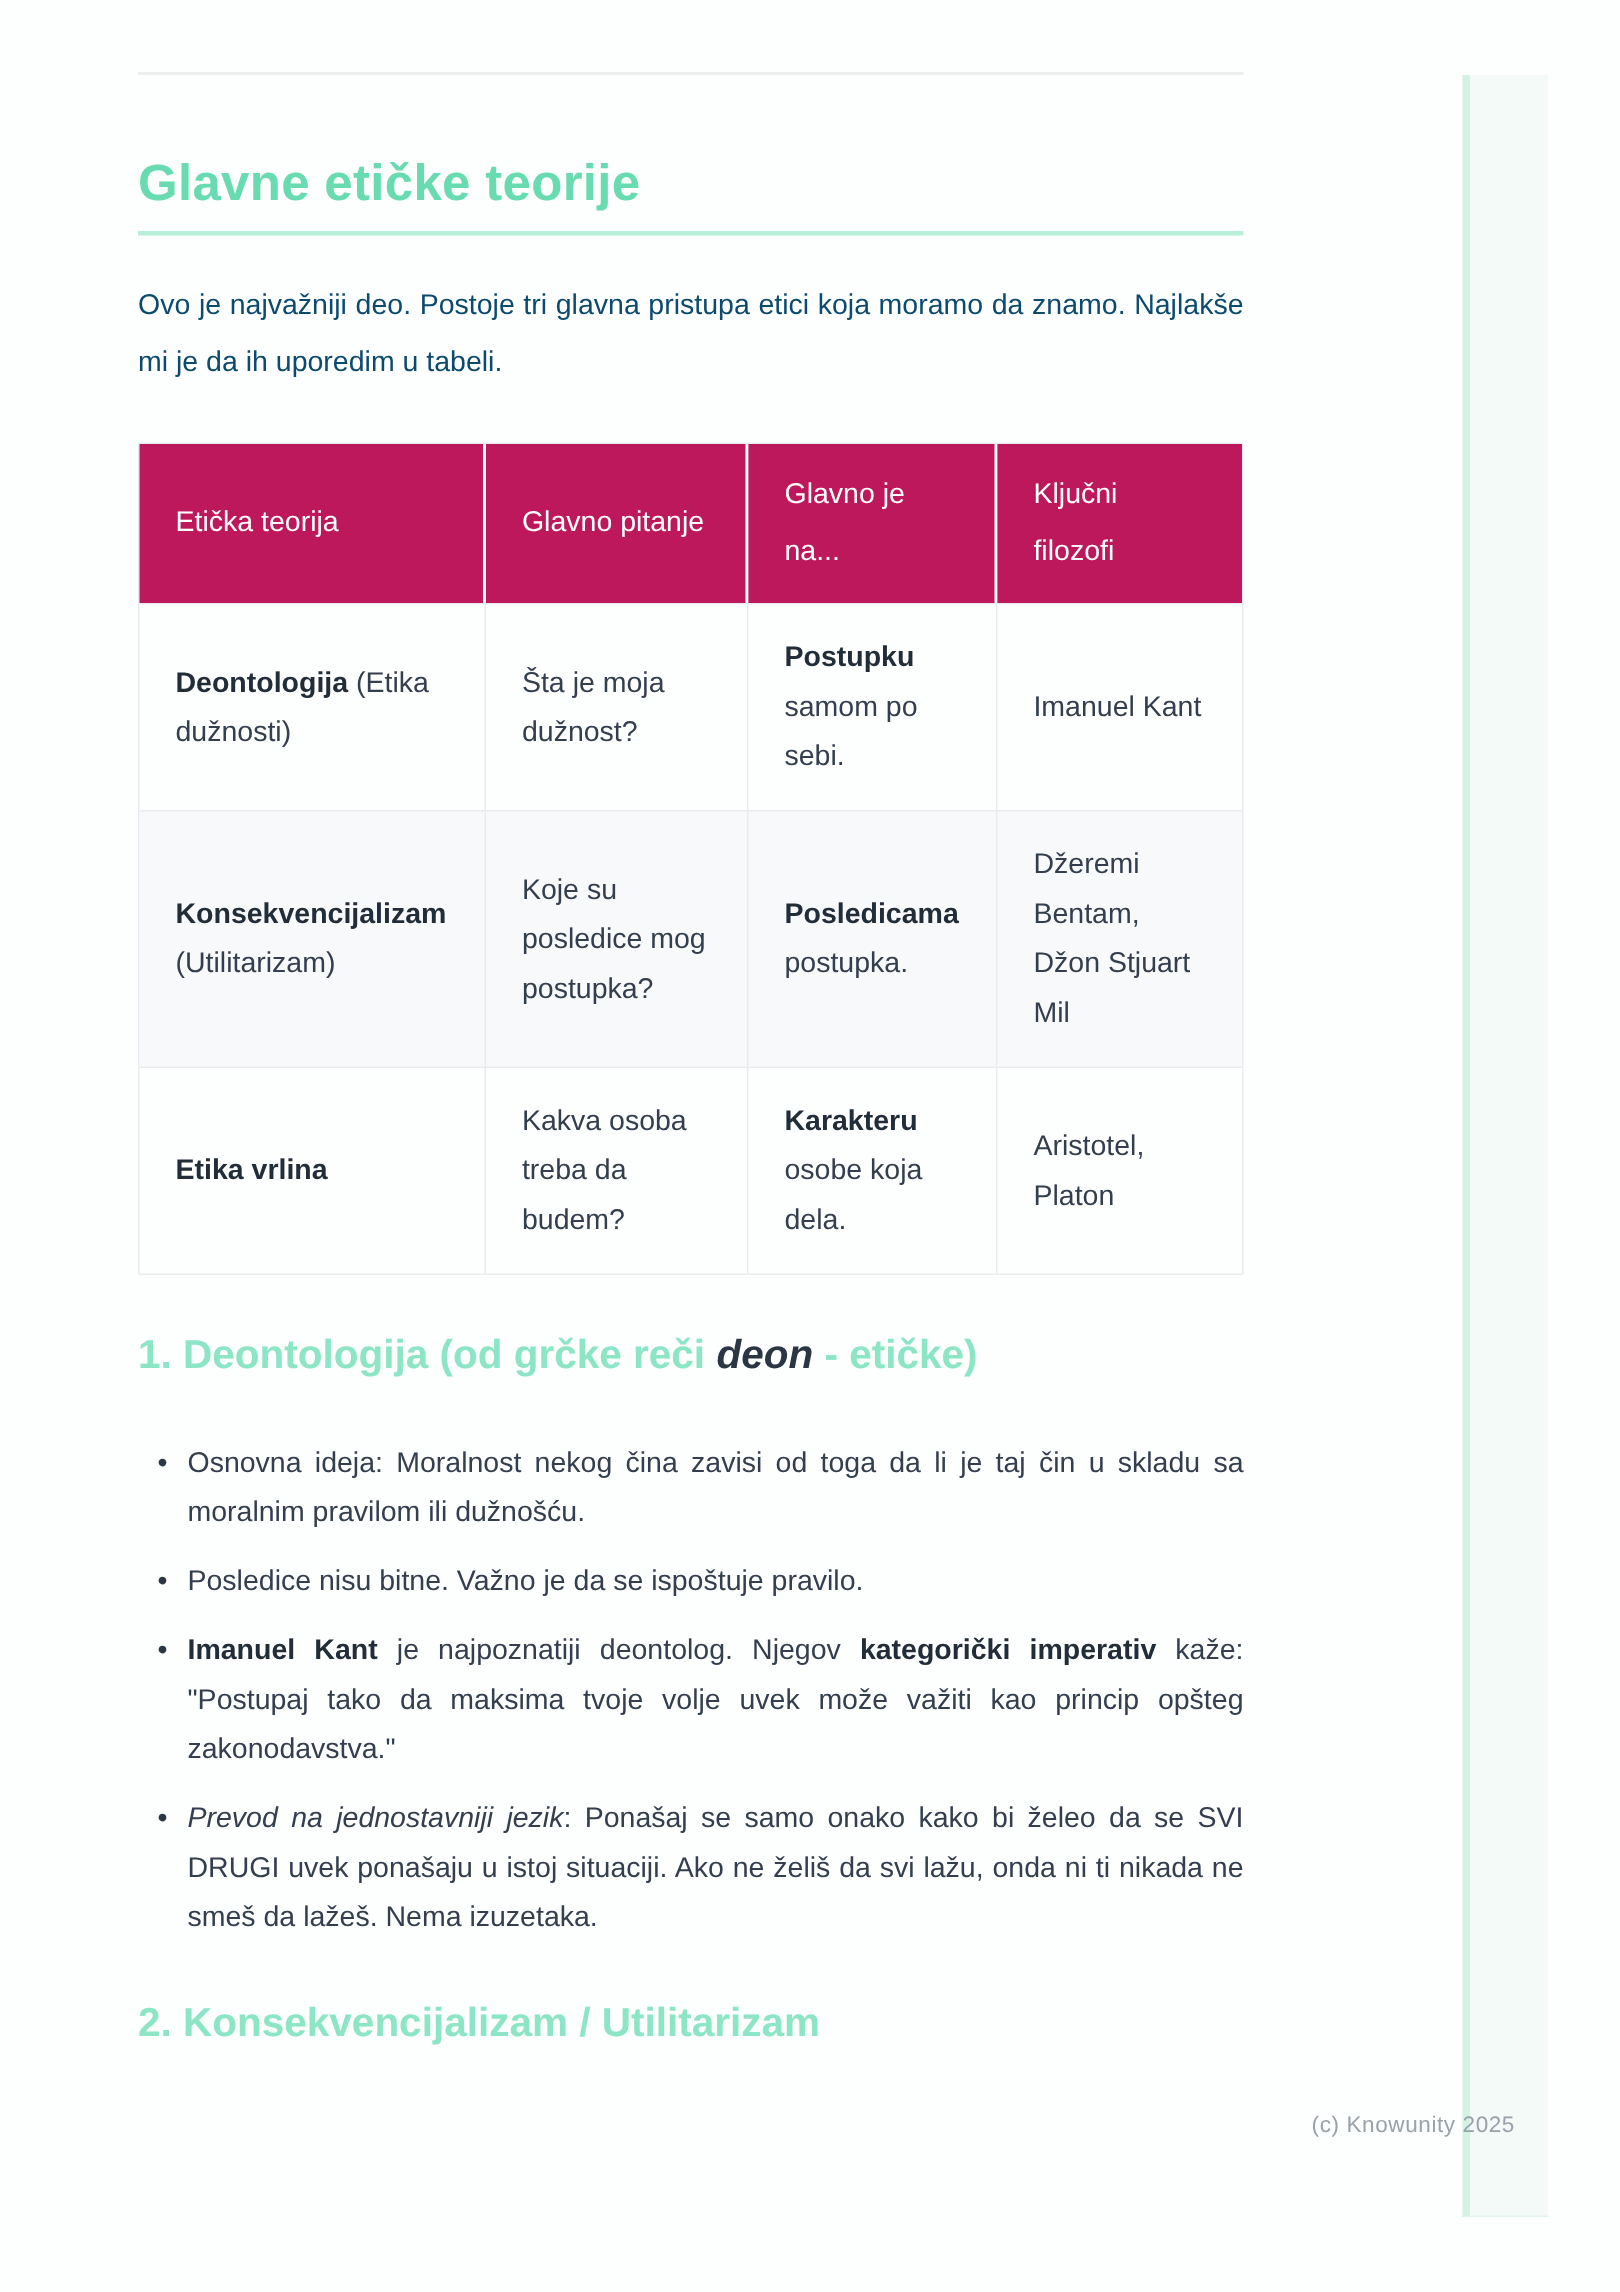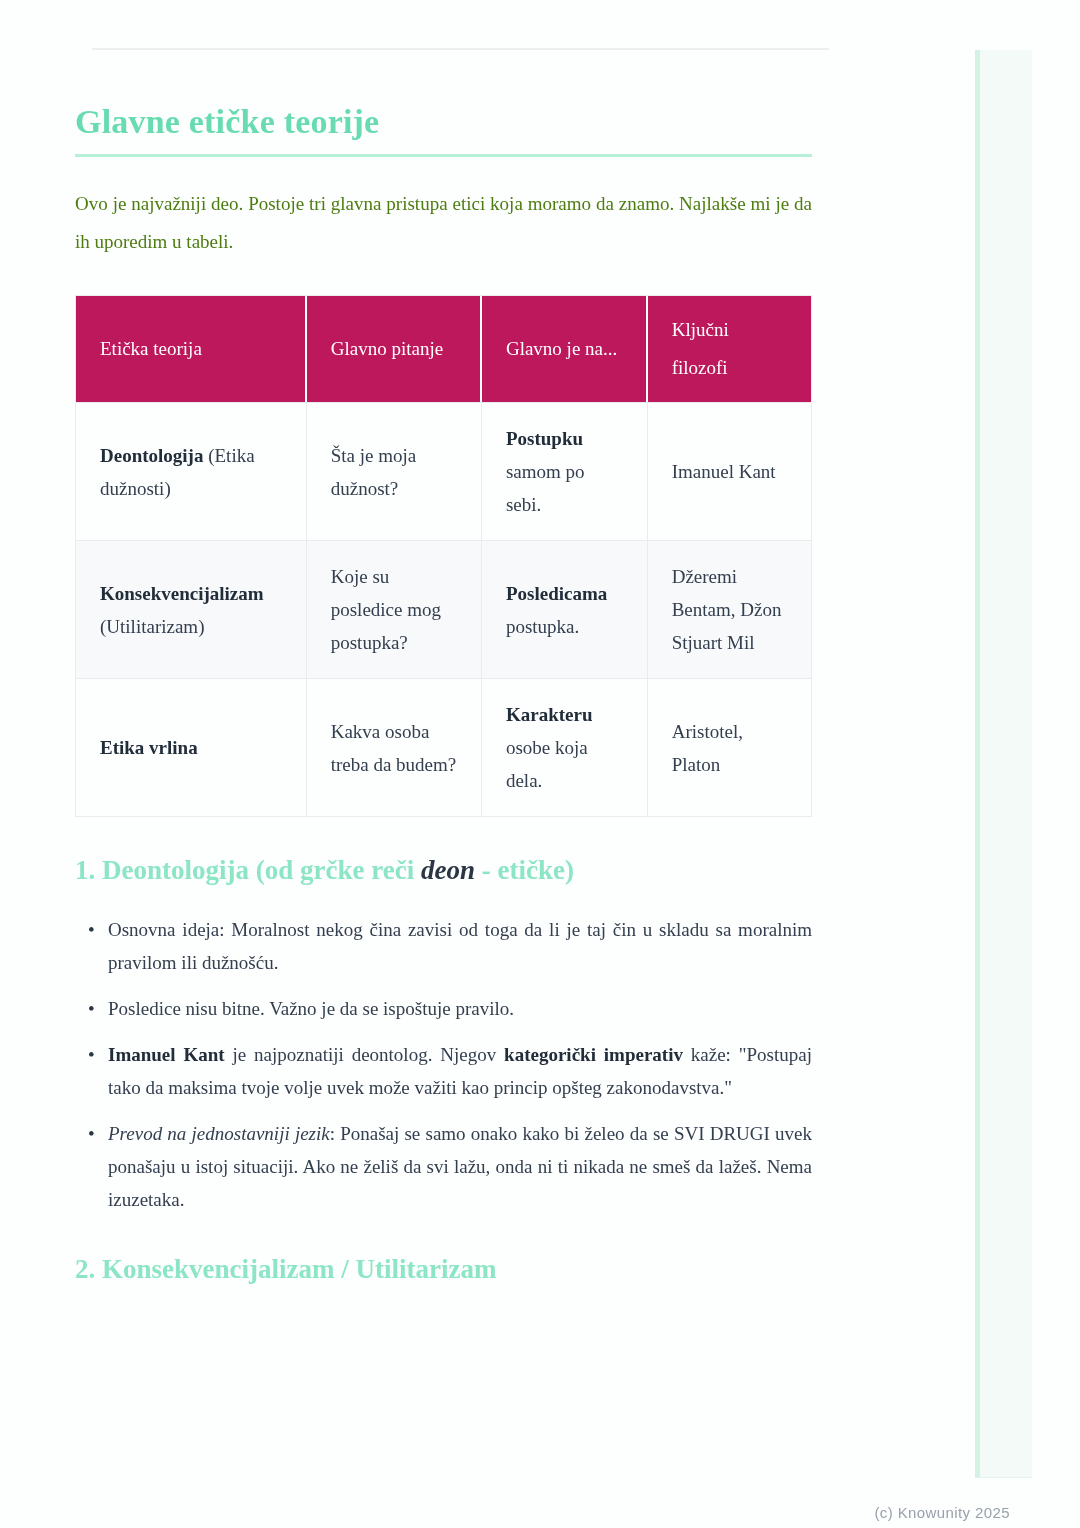--- a/index.html
+++ b/index.html
@@ -25,43 +25,42 @@
   .side-accent {
     position: absolute;
     left: 975px; top: 50px;
     width: 57px; height: 1428px;
     background: #F3FAF7;
     border-left: 5px solid #D4F2E4;
     border-bottom: 1px solid #E4F4EC;
   }
   .content {
     position: absolute;
-    left: 75px; top: 0;
+    left: 92px; top: 0;
     width: 737px;
-    font-family: Liberation Serif, serif;
   }
   .title {
     margin: 103px 0 0 0;
     font-size: 34px;
     line-height: 38px;
     font-weight: 700;
     color: #68DCB0;
     letter-spacing: 0.2px;
   }
   .title-underline {
     margin-top: 13px;
     width: 100%; height: 3px;
     background: #B7EFD9;
   }
   .intro {
     margin: 28px 0 0 0;
     font-size: 19px;
     line-height: 38px;
     text-align: justify;
-    color: #4d7c0f;
+    color: #0c4a6e;
   }
   table.compare {
     margin-top: 34px;
     width: 737px;
     border-collapse: separate;
     border-spacing: 0;
     border: 1px solid #E9ECEF;
   }
   table.compare th {
     background: #be185d;
@@ -87,21 +86,21 @@
   .b { font-weight: 700; color: #222D3A; }
   h2.section {
     margin: 36px 0 0 0;
     font-size: 27px;
     line-height: 34px;
     font-weight: 700;
   }
   h2.section .mint { color: #8CE6C5; }
   h2.section .deon { color: #2B3644; font-style: italic; font-weight: 700; }
   ul.bullets {
-    margin: 26px 0 0 0;
+    margin: 39px 0 0 0;
     padding: 0 0 0 33px;
     list-style: none;
   }
   ul.bullets li {
     position: relative;
     font-size: 19px;
     line-height: 33px;
     text-align: justify;
     color: #333E4E;
   }
@@ -109,21 +108,21 @@
   ul.bullets li::before {
     content: "\2022";
     position: absolute;
     left: -20px; top: 0;
     color: #2B3644;
     font-size: 19px;
   }
   .i { font-style: italic; }
   .footer {
     position: absolute;
-    top: 1504px; right: 70px;
+    top: 1408px; right: 70px;
     font-size: 15px;
     letter-spacing: 0.4px;
     color: #99A1AB;
     z-index: 2;
   }
 </style>
 </head>
 <body>
 
 <div class="page">

